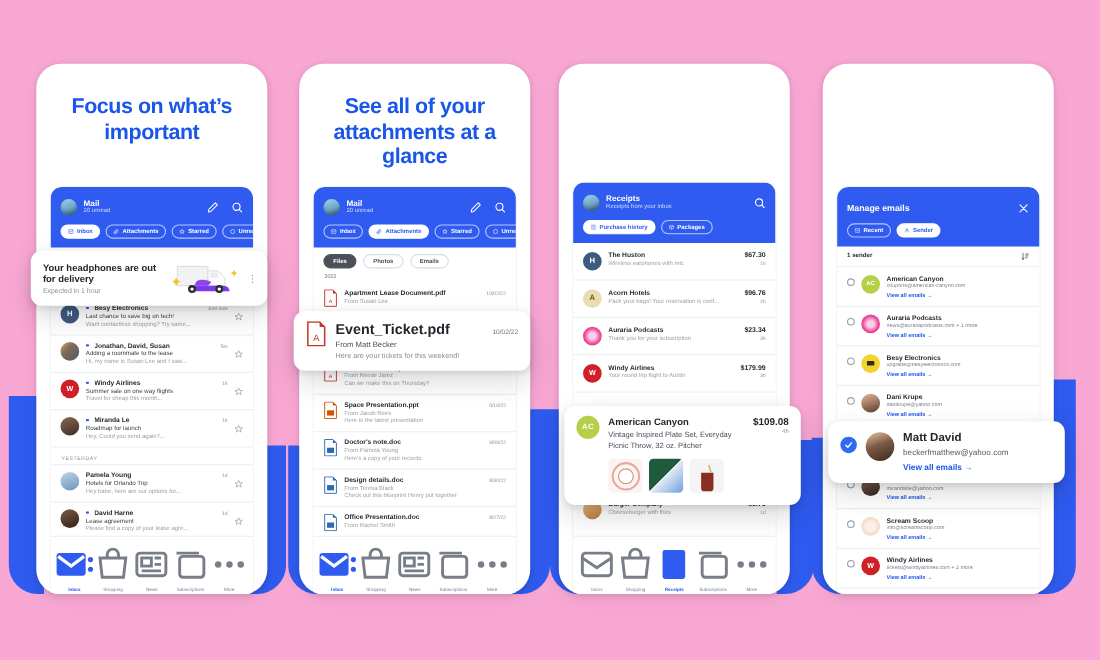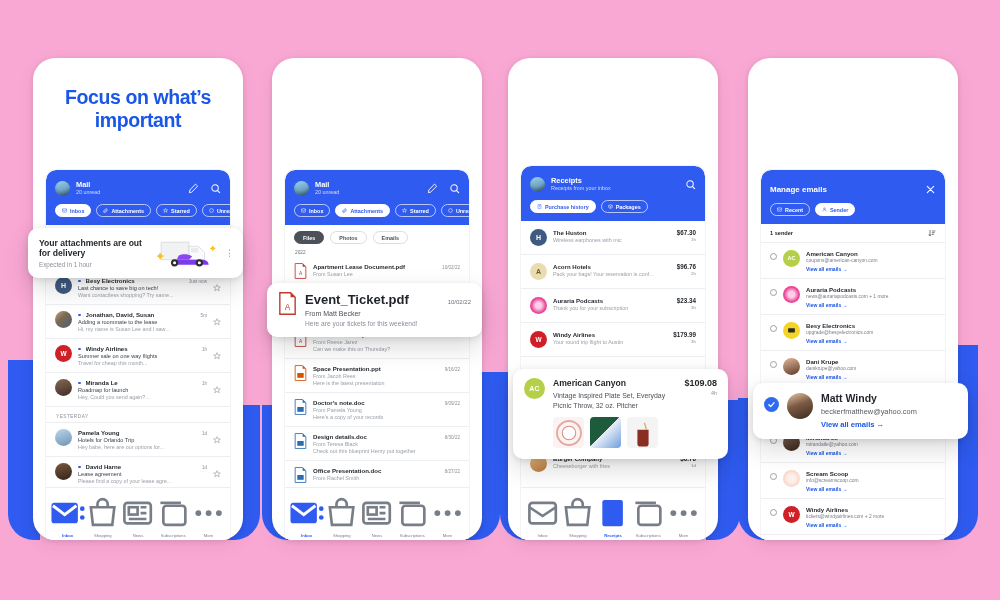--- a/index.html
+++ b/index.html
@@ -424,21 +424,21 @@
                 <circle cx="5" cy="12" r="2"></circle>
                 <circle cx="12" cy="12" r="2"></circle>
                 <circle cx="19" cy="12" r="2"></circle>
               </svg></span><div class="bl">More</div></div>
       </div>
     </div>
   </div>
 
   <div class="float f1">
     <div style="flex:1 1 auto;min-width:0;">
-      <div class="ftitle">Your attachments are out for delivery</div>
+      <div class="ftitle">Your headphones are out for delivery</div>
       <div class="fsub">Expected in 1 hour</div>
     </div>
     <div class="truck">
       <svg viewBox="0 0 120 62">
         <path d="M8 10h54v34H8z" fill="#f1f2f4" stroke="#d3d6db" stroke-width="1.5"></path>
         <path d="M62 18h18l12 12v14H62z" fill="#fbfbfc" stroke="#d3d6db" stroke-width="1.5"></path>
         <rect x="66" y="21" width="14" height="9" fill="#e9ebee"></rect>
         <path d="M30 44h60a10 10 0 0110 10H30z" fill="#7c3aed"></path>
         <path d="M42 36c8-4 20-3 26 2l-6 6H38z" fill="#8b46f0"></path>
         <circle cx="34" cy="50" r="7" fill="#2b2b2e"></circle>
@@ -446,20 +446,21 @@
         <circle cx="82" cy="50" r="7" fill="#2b2b2e"></circle>
           <circle cx="82" cy="50" r="3" fill="#fff"></circle>
         <path d="M6 30l3 5 5 2-5 2-3 5-3-5-5-2 5-2z" fill="#fbbf24"></path>
         <path d="M108 16l2 4 4 2-4 2-2 4-2-4-4-2 4-2z" fill="#fbbf24"></path>
       </svg>
     </div>
     <div class="kebab">⋮</div>
   </div>
 
   <div class="panel p2">
+    <div class="headline">See all of your attachments at a glance</div>
     <div class="screen">
       <div class="appbar">
         <div class="appbar-top">
           <div class="avatar-sm"></div>
           <div class="appbar-titles">
             <div class="appbar-title">Mail</div>
             <div class="appbar-sub">20 unread</div>
           </div>
           <div class="appbar-actions">
             <span class="ic">
@@ -967,19 +968,19 @@
   </div>
 
   <div class="float f4">
     <span class="check">
         <svg viewBox="0 0 24 24" fill="none" stroke="#fff" stroke-width="3.4" stroke-linecap="round" stroke-linejoin="round">
           <path d="M5 12.5l5 5L19 7"></path>
         </svg>
       </span>
     <div class="av" style="background:linear-gradient(160deg,#e8c8a8 0%,#7b5a43 45%,#3a2a20 100%);"></div>
     <div style="flex:1 1 auto;min-width:0;">
-      <div class="ftitle">Matt Windy</div>
+      <div class="ftitle">Matt David</div>
       <div class="fmail">beckerfmatthew@yahoo.com</div>
       <div class="flink">View all emails  →</div>
     </div>
   </div>
 
 </div>
 
 </body></html>

